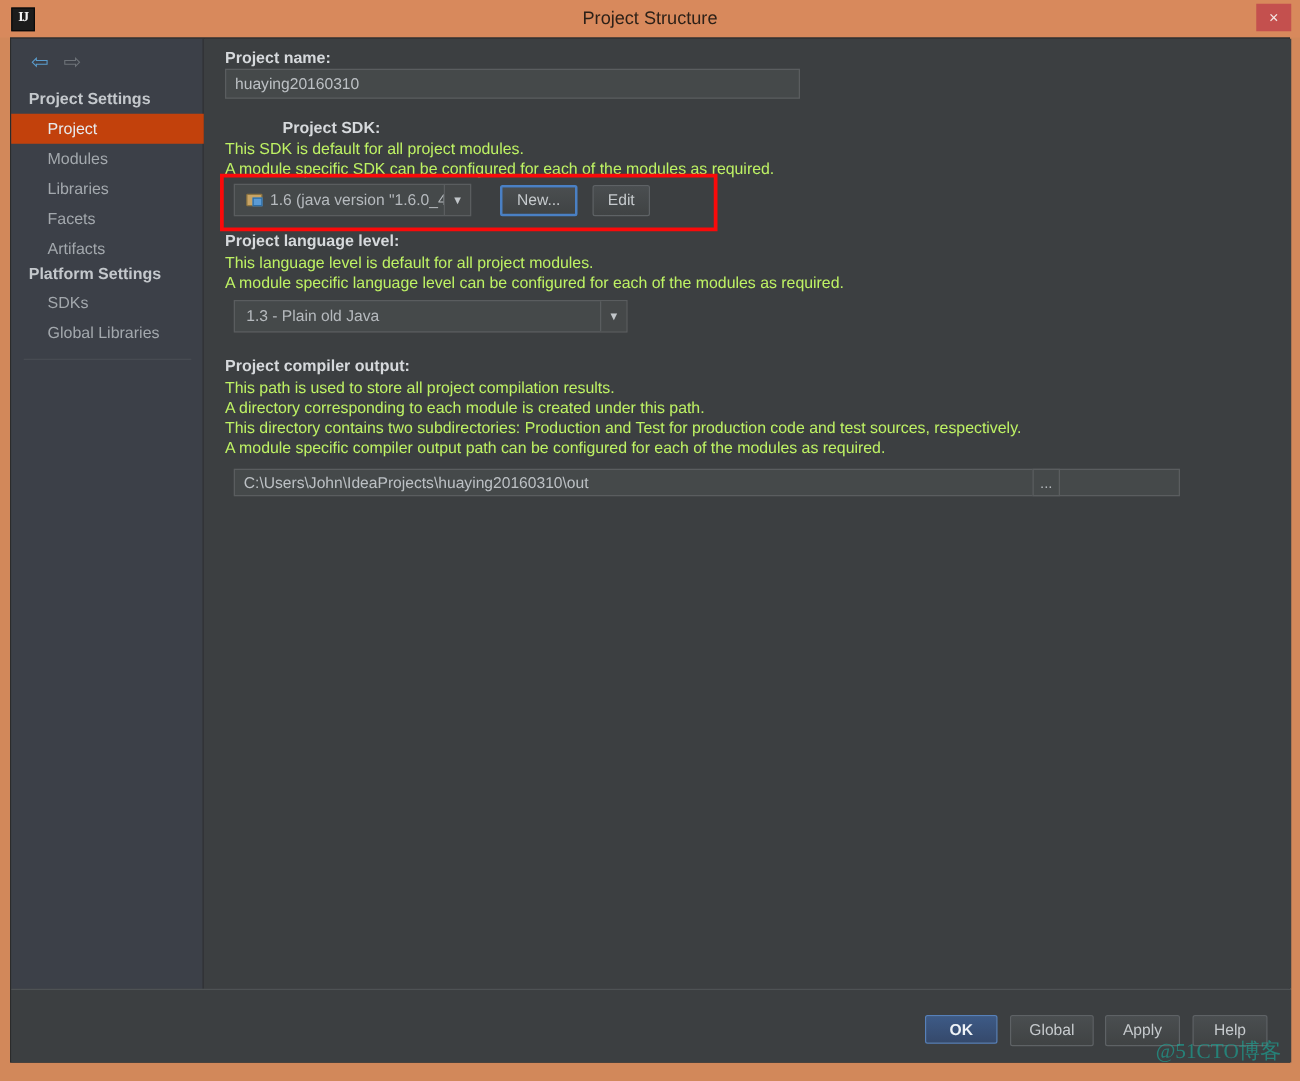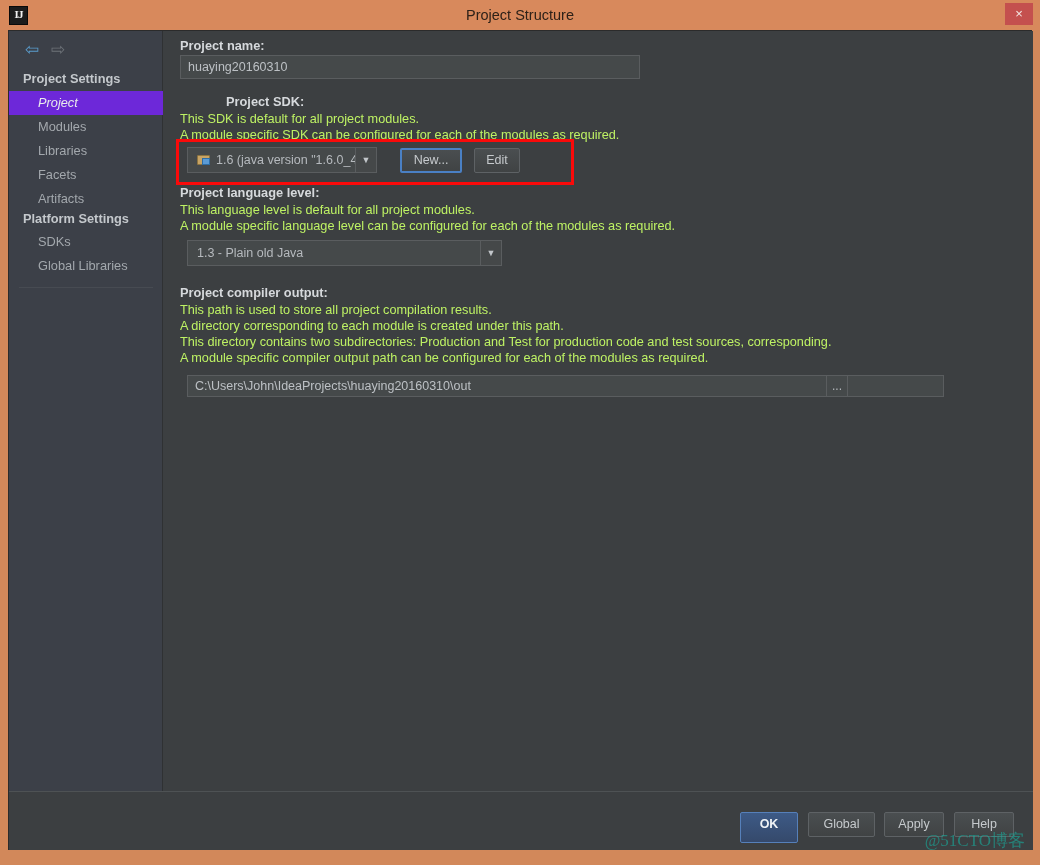--- a/index.html
+++ b/index.html
@@ -89,23 +89,22 @@
   .nav-item {
     position: absolute; left: 0;
     width: 154px; height: 24px;
     line-height: 24px;
     color: #a3a8ad;
     font-size: 12.8px;
     padding-left: 29px;
     cursor: pointer;
   }
   .nav-item.selected {
-    background: #6d28d9;
+    background: #c2410c;
     color: #e8eaec;
-    font-style: italic;
   }
   #nav-divider {
     position: absolute; left: 10px;
     width: 134px; height: 1px;
     background: #474b52;
   }
 
   
   #content {
     position: absolute; left: 155px; top: 0;
@@ -301,30 +300,30 @@
       <div class="sect-desc" style="left:16px; top:188px;">A module specific language level can be configured for each of the modules as required.</div>
 
       <div class="combo" style="left:23px; top:209px; width:315px; height:26px;">
         <div class="combo-text">1.3 - Plain old Java</div>
         <div class="combo-arrow">▼</div>
       </div>
 
       <div class="sect-title" style="left:16px; top:254px;">Project compiler output:</div>
       <div class="sect-desc" style="left:16px; top:272px;">This path is used to store all project compilation results.</div>
       <div class="sect-desc" style="left:16px; top:288px;">A directory corresponding to each module is created under this path.</div>
-      <div class="sect-desc" style="left:16px; top:304px;">This directory contains two subdirectories: Production and Test for production code and test sources, corresponding.</div>
+      <div class="sect-desc" style="left:16px; top:304px;">This directory contains two subdirectories: Production and Test for production code and test sources, respectively.</div>
       <div class="sect-desc" style="left:16px; top:320px;">A module specific compiler output path can be configured for each of the modules as required.</div>
 
       <div class="text-field" style="left:23px; top:344px; width:757px; height:22px; line-height:20px;">C:\Users\John\IdeaProjects\huaying20160310\out</div>
       <div id="browse-btn" style="left:662px; top:344px; width:22px; height:22px;">...</div>
     </div>
 
     <div id="footer-divider"></div>
     <div id="footer">
-      <div class="btn primary" style="left:731px; top:20px; width:58px; height:31px; line-height:23px;">OK</div>
+      <div class="btn primary" style="left:731px; top:20px; width:58px; height:23px; line-height:23px;">OK</div>
       <div class="btn" style="left:799px; top:20px; width:67px; height:25px; line-height:23px;">Global</div>
       <div class="btn" style="left:875px; top:20px; width:60px; height:25px; line-height:23px;">Apply</div>
       <div class="btn" style="left:945px; top:20px; width:60px; height:25px; line-height:23px;">Help</div>
       <div id="watermark">@51CTO博客</div>
     </div>
 
   </div>
 </div>
 
 </body></html>

